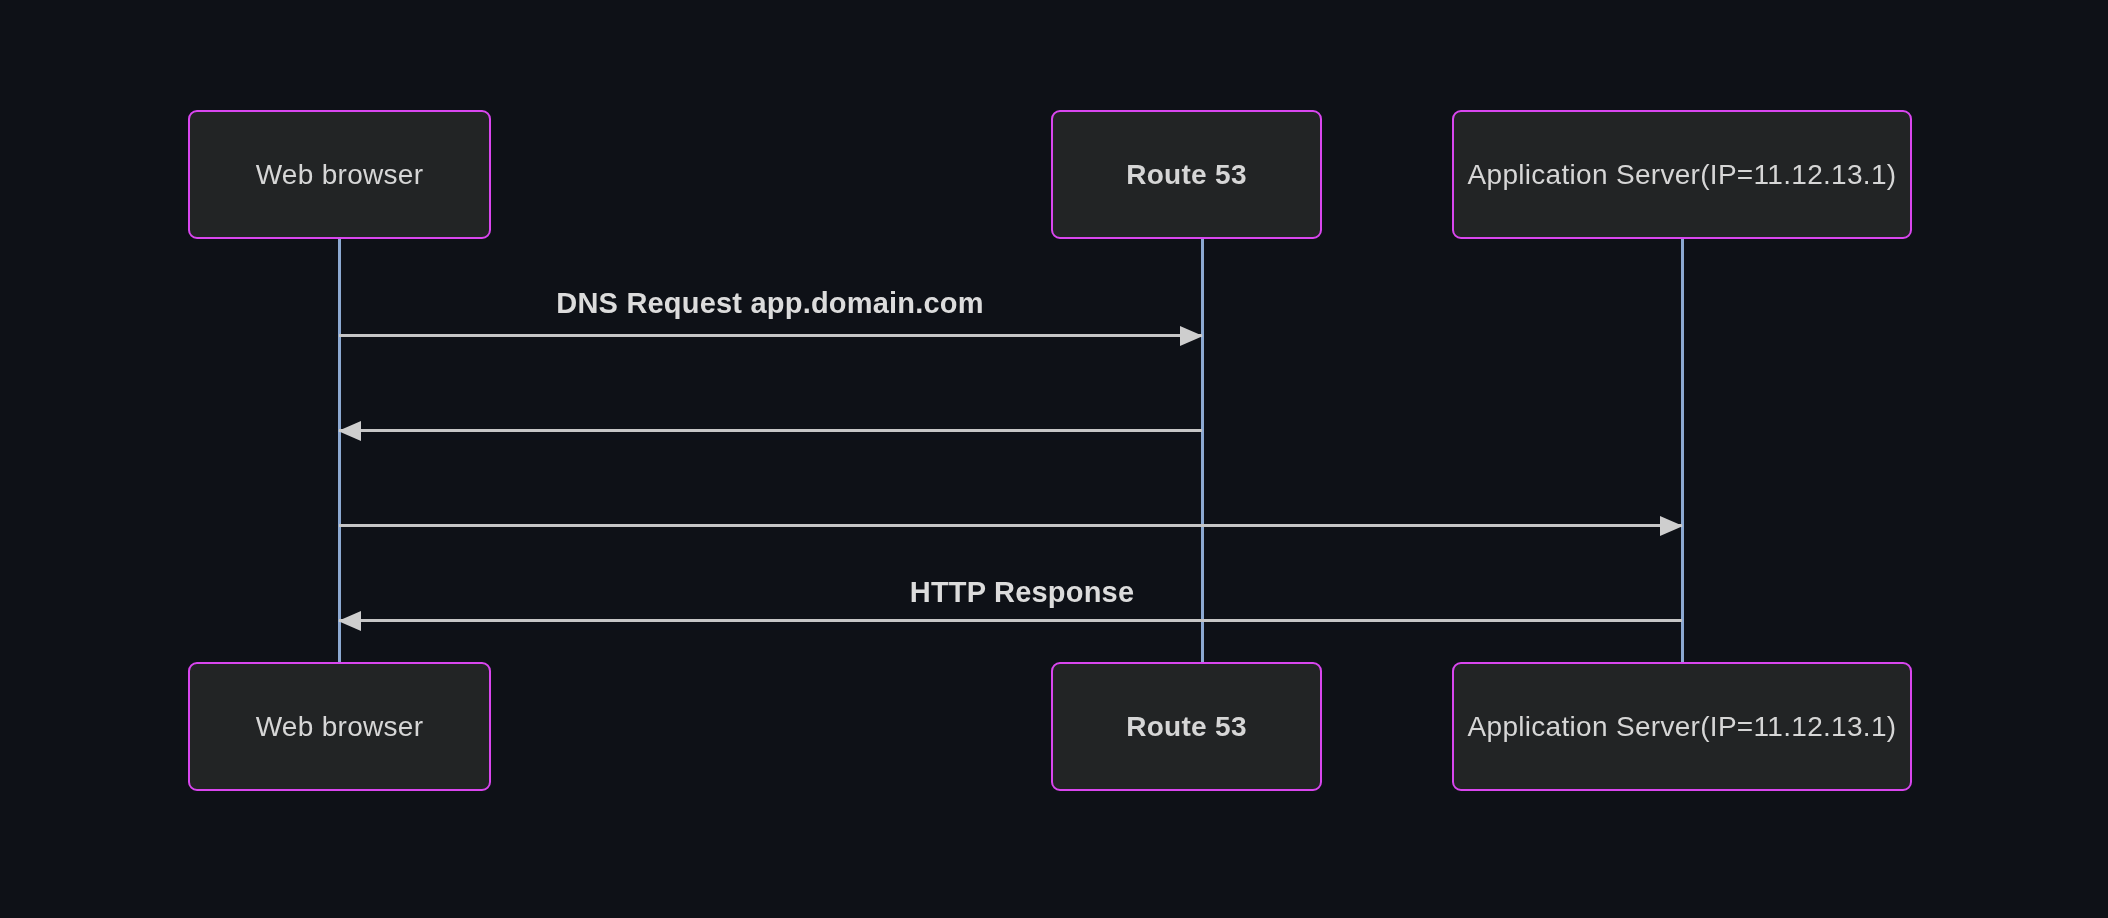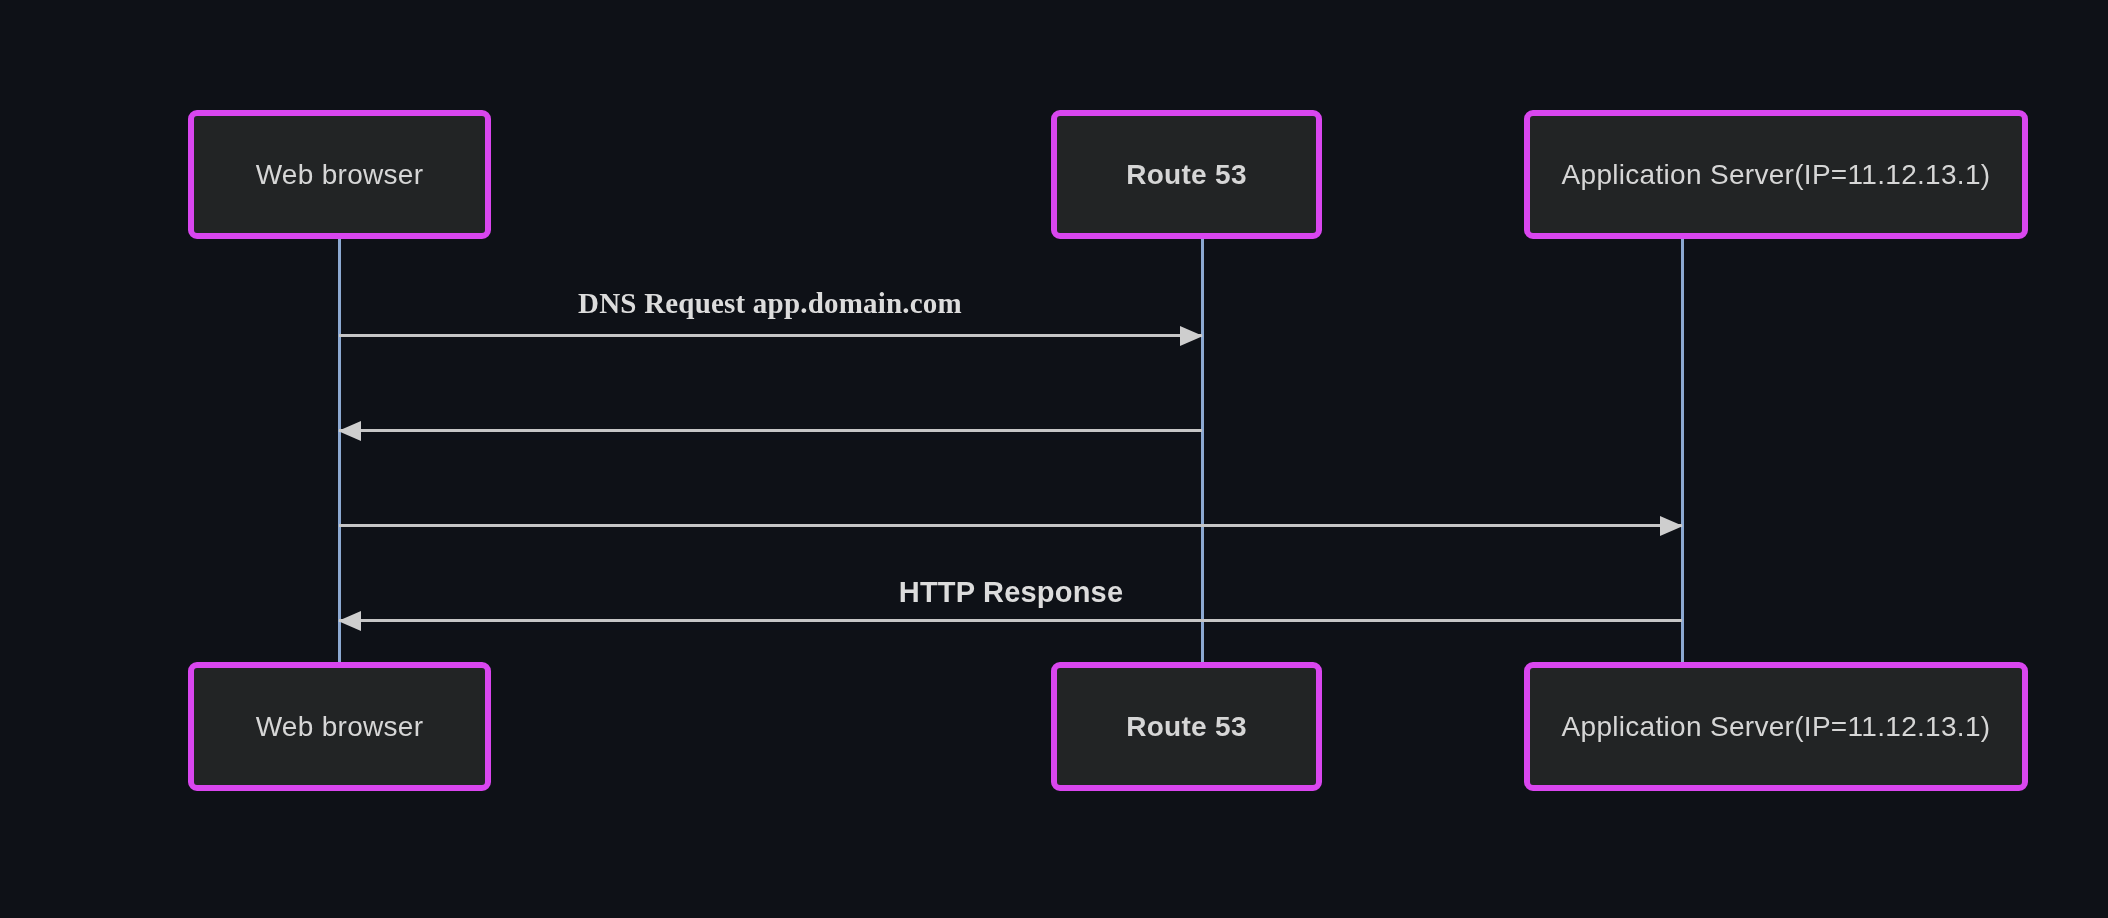--- a/index.html
+++ b/index.html
@@ -14,35 +14,35 @@
     background: #0e1117;
     overflow: hidden;
     font-family: "Liberation Sans", sans-serif;
   }
 
   
   .actor {
     position: absolute;
     height: 129px;
     background: #222425;
-    border: 6px solid #d946ef;
+    border: 2px solid #d946ef;
     border-radius: 9px;
     display: flex;
     align-items: center;
     justify-content: center;
     color: #d6d6d6;
     font-size: 28px;
     letter-spacing: 0.3px;
     box-sizing: border-box;
   }
   .row-top    { top: 110px; }
   .row-bottom { top: 662px; }
   .col-a { left: 188px;  width: 303px; }
   .col-b { left: 1051px; width: 271px; font-weight: bold; }
-  .col-c { left: 1524px; width: 504px; }
+  .col-c { left: 1452px; width: 460px; }
 
   
   .lifeline {
     position: absolute;
     top: 239px;
     height: 423px;
     width: 3px;
     background: #8ca9d2;
   }
   .ll-a { left: 338px; }
@@ -81,26 +81,26 @@
 
   .msg-label {
     position: absolute;
     transform: translateX(-50%);
     color: #dcdcdc;
     font-size: 29px;
     font-weight: bold;
     white-space: nowrap;
     letter-spacing: 0.2px;
   }
-  .lx-ab { left: 770px; font-family: Liberation Serif, serif; }
+  .lx-ab { left: 770px; }
   .lx-ac { left: 1011px; }
   .ly-m1 { top: 287px; }
   .ly-m2 { top: 382px; }
   .ly-m3 { top: 477px; }
-  .ly-m4 { top: 576px; }
+  .ly-m4 { top: 576px; margin-left: 11px; }
 </style>
 </head>
 <body>
 
 <div class="stage">
 
   <div class="actor row-top col-a">
     <span>Web browser</span>
   </div>
   <div class="actor row-top col-b">

